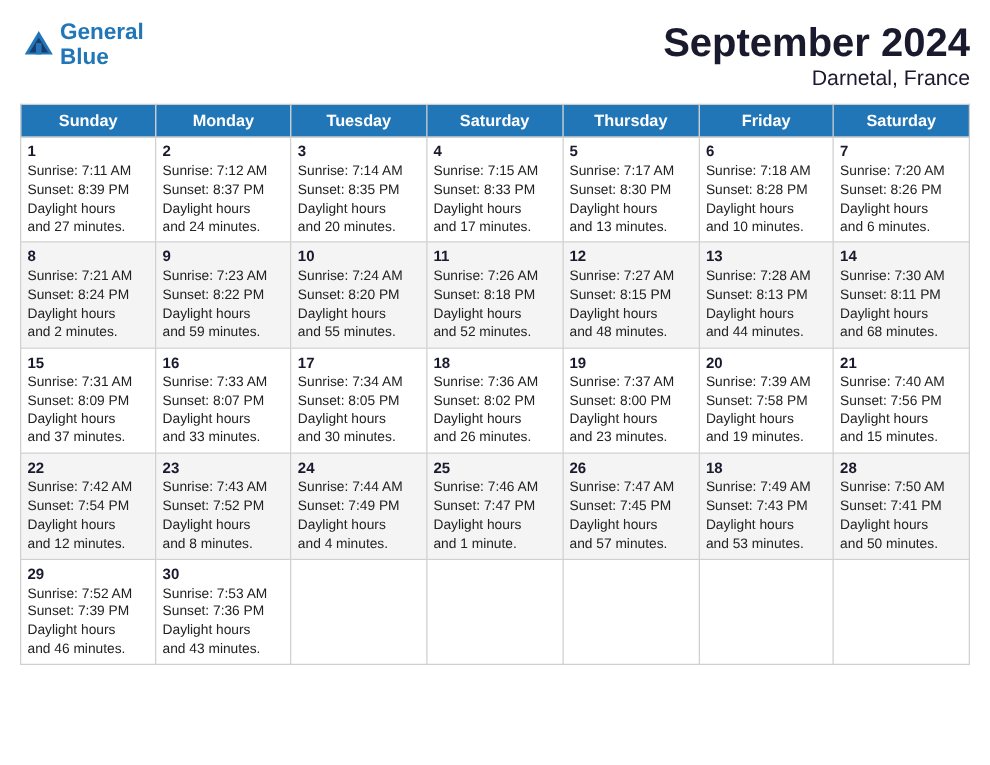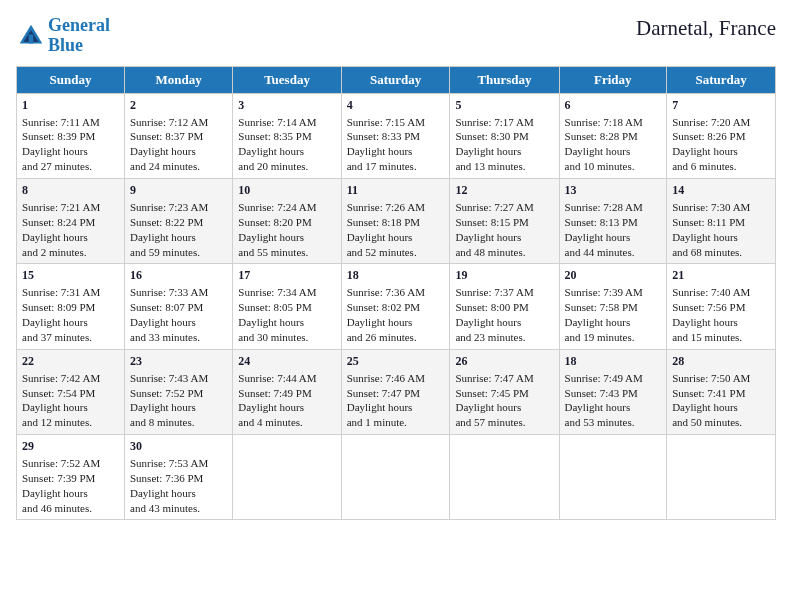--- a/index.html
+++ b/index.html
@@ -8,21 +8,20 @@
       background: #fff;
       width: 792px;
       height: 612px;
       overflow: hidden;
     }
     .page {
       width: 792px;
       height: 612px;
       padding: 16px;
       background: #fff;
-      font-family: Liberation Serif, serif;
     }
     .header {
       display: flex;
       justify-content: space-between;
       align-items: flex-start;
       margin-bottom: 10px;
     }
     .logo {
       display: flex;
       align-items: center;
@@ -43,21 +42,21 @@
     }
     .title-block {
       text-align: right;
     }
     .month-title {
       font-size: 32px;
       font-weight: bold;
       color: #1a1a2e;
     }
     .location {
-      font-size: 21px;
+      font-size: 17px;
       color: #1a1a2e;
     }
     .calendar {
       width: 100%;
       border-collapse: collapse;
       font-size: 10px;
     }
     .calendar th {
       background: #2176b8;
       color: #fff;
@@ -110,20 +109,21 @@
         <polygon points="20,5 35,30 5,30" fill="#2176b8"></polygon>
         <polygon points="20,12 30,28 10,28" fill="#1a3a6e"></polygon>
         <rect x="17" y="18" width="6" height="12" fill="#2176b8"></rect>
       </svg>
       <div class="logo-text">
         <div><span>General</span></div>
         <div><span>Blue</span></div>
       </div>
     </div>
     <div class="title-block">
+      <div class="month-title">September 2024</div>
       <div class="location">Darnetal, France</div>
     </div>
   </div>
 
   <table class="calendar">
     <thead>
       <tr>
         <th>Sunday</th>
         <th>Monday</th>
         <th>Tuesday</th>

